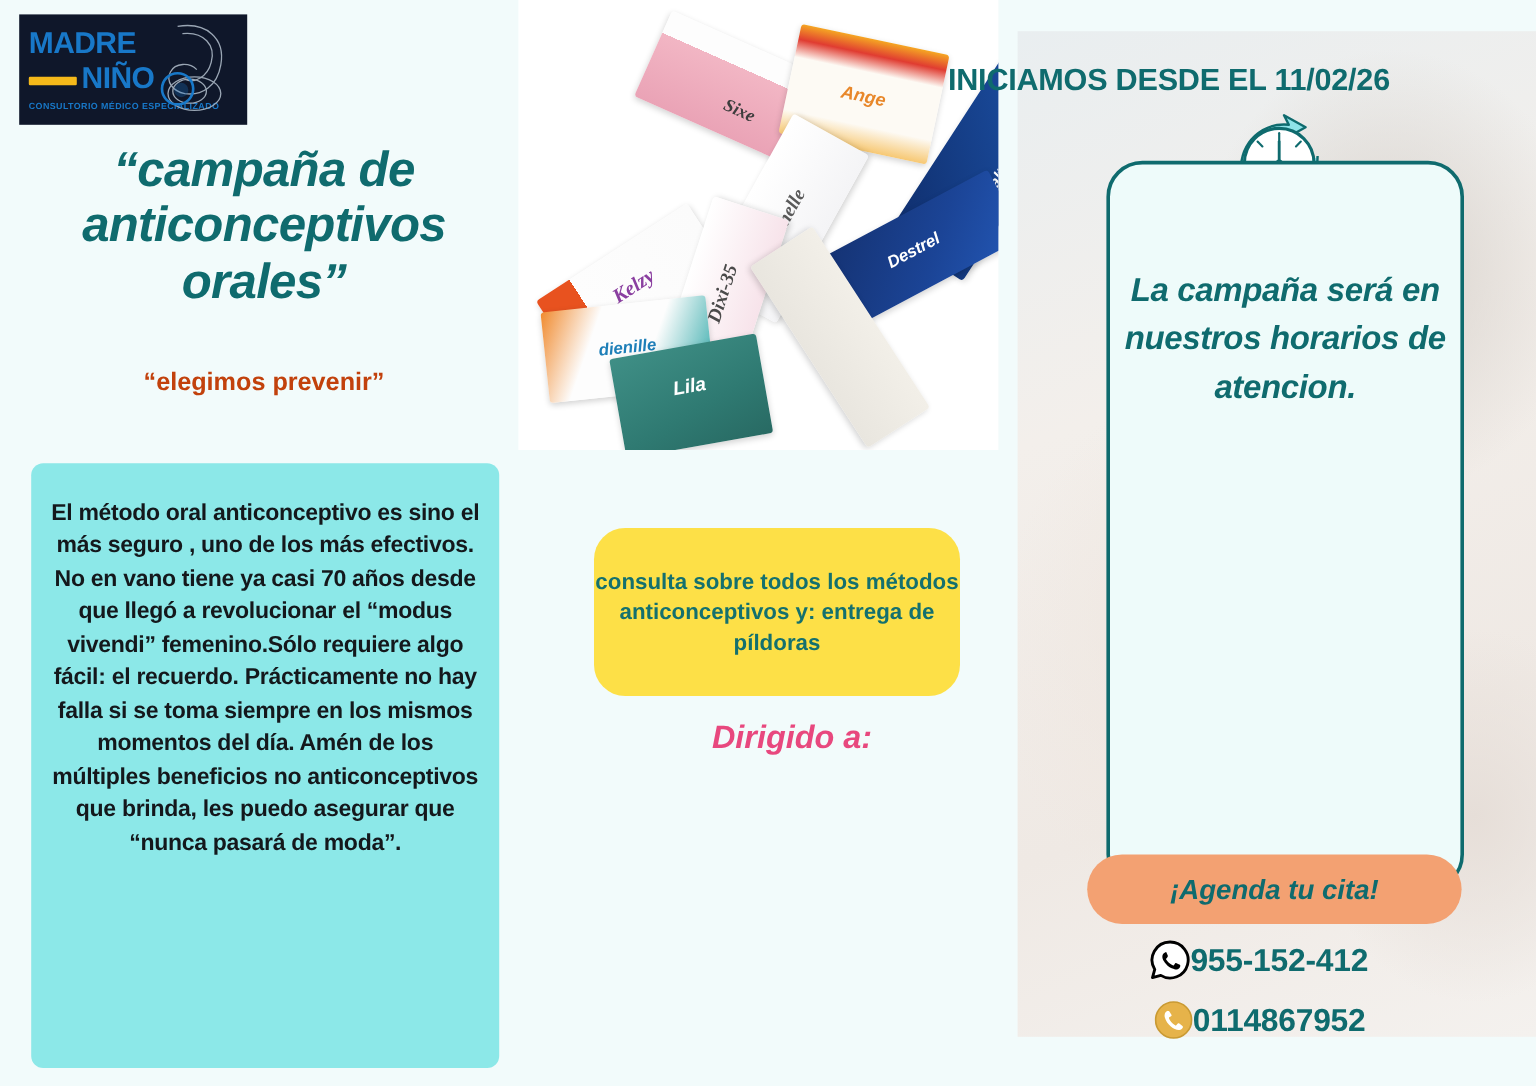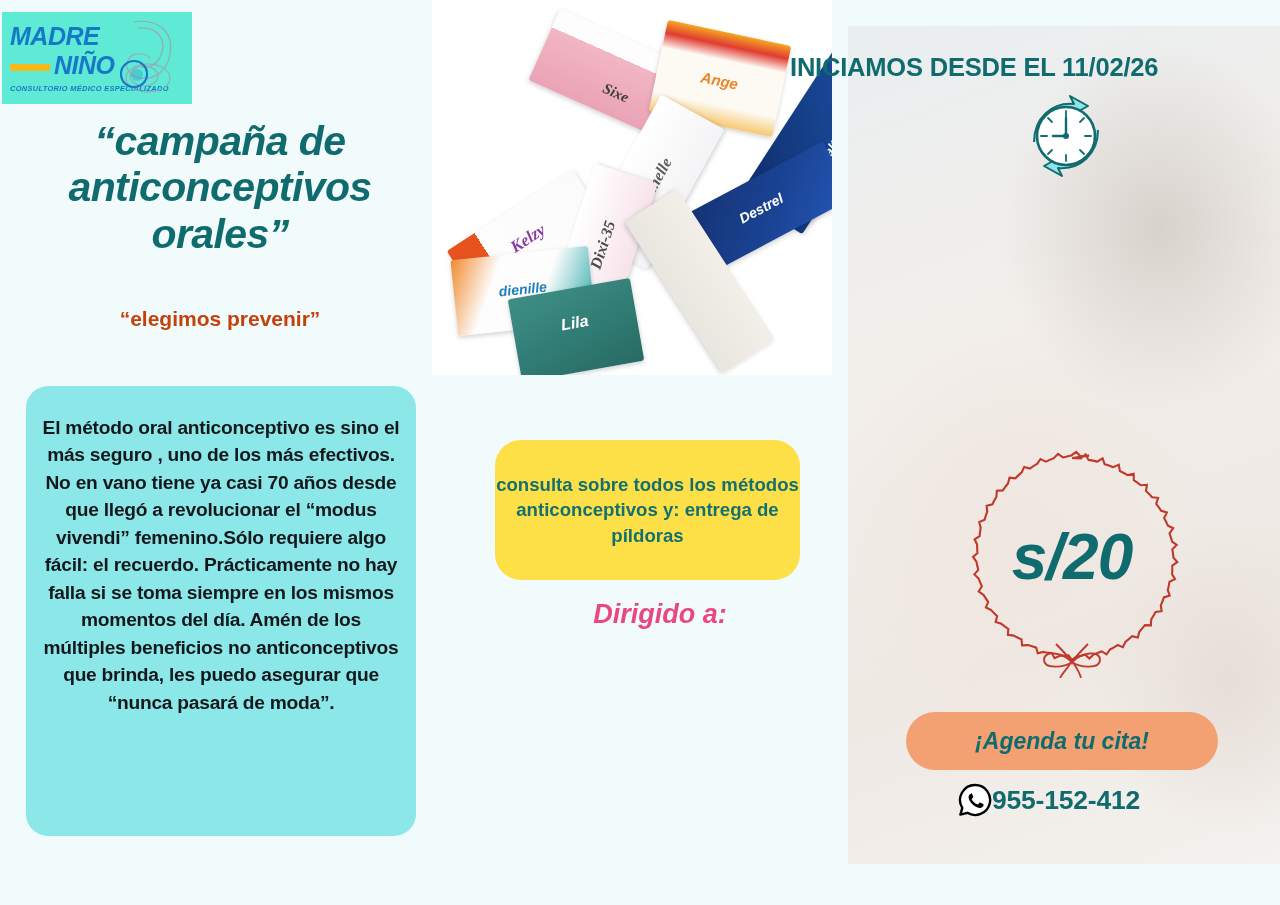--- a/index.html
+++ b/index.html
@@ -15,24 +15,23 @@
   .poster {
     position: relative;
     width: 1280px;
     height: 905px;
     background: #f2fbfb;
   }
 
   
   .logo-block {
     position: absolute;
-    left: 2px; top: 12px;
+    left: 16px; top: 12px;
     width: 190px; height: 92px;
-    background: #5eead4;
-    font-style: italic;
+    background: #0f172a;
   }
   .logo-word {
     position: absolute;
     left: 8px; top: 12px;
     font-size: 25px;
     font-weight: bold;
     letter-spacing: -0.5px;
     color: #1878c8;
     line-height: 1;
   }
@@ -86,23 +85,23 @@
     width: 420px;
     text-align: center;
     font-size: 21px;
     font-weight: bold;
     color: #c2410c;
   }
 
   .info-card {
     position: absolute;
     left: 26px; top: 386px;
-    width: 390px; height: 450px;
+    width: 390px; height: 504px;
     background: #8ce8e8;
-    border-radius: 22px;
+    border-radius: 10px;
     padding: 28px 16px 18px;
   }
   .info-card p {
     text-align: center;
     font-size: 19.2px;
     font-weight: bold;
     line-height: 1.43;
     color: #14181c;
     letter-spacing: -0.25px;
   }
@@ -370,62 +369,48 @@
       <line x1="66" y1="30" x2="62" y2="34"></line>
       <line x1="34" y1="62" x2="30" y2="66"></line>
     </g>
     <g stroke="#0f6b6e" stroke-width="2.4" stroke-linecap="round">
       <line x1="48" y1="48" x2="48" y2="30"></line>
       <line x1="48" y1="48" x2="35" y2="48"></line>
     </g>
     <circle cx="48" cy="48" r="3" fill="#0f6b6e"></circle>
   </svg>
 
-
-  <div class="price-seal">
-    <svg viewBox="0 0 240 230" width="240" height="230">
-      <path d="M120 10
-               a96 96 0 0 1 8.9 0.41 l4.6 -4.1 3.0 5.6 a96 96 0 0 1 8.8 1.7 l5.3 -3.3 2.1 6.0
-               a96 96 0 0 1 8.4 2.9 l5.7 -2.4 1.1 6.2 a96 96 0 0 1 7.8 4.1 l6.0 -1.4 0.1 6.3
-               a96 96 0 0 1 7.0 5.2 l6.1 -0.4 -0.9 6.2 a96 96 0 0 1 6.1 6.2 l6.0 0.6 -1.9 6.0
-               a96 96 0 0 1 5.0 7.0 l5.7 1.6 -2.8 5.6 a96 96 0 0 1 3.9 7.7 l5.2 2.5 -3.7 5.1
-               a96 96 0 0 1 2.6 8.2 l4.6 3.4 -4.4 4.4 a96 96 0 0 1 1.2 8.5 l3.8 4.2 -5.0 3.6
-               a96 96 0 0 1 -0.2 8.6 l2.9 4.9 -5.5 2.7 a96 96 0 0 1 -1.7 8.4 l1.9 5.4 -5.8 1.8
-               a96 96 0 0 1 -3.1 8.0 l0.8 5.8 -6.0 0.8 a96 96 0 0 1 -4.4 7.4 l-0.3 5.9 -6.0 -0.2
-               a96 96 0 0 1 -5.6 6.6 l-1.4 5.7 -5.8 -1.2 a96 96 0 0 1 -6.7 5.6 l-2.5 5.3 -5.4 -2.1
-               a96 96 0 0 1 -7.5 4.5 l-3.4 4.8 -4.9 -3.0 a96 96 0 0 1 -8.1 3.2 l-4.2 4.1 -4.2 -3.8
-               a96 96 0 0 1 -8.5 1.8 l-4.8 3.3 -3.4 -4.5 a96 96 0 0 1 -8.7 0.4 l-5.3 2.3 -2.5 -5.1
-               a96 96 0 0 1 -8.6 -1.1 l-5.6 1.3 -1.6 -5.6 a96 96 0 0 1 -8.3 -2.5 l-5.8 0.2 -0.6 -5.9
-               a96 96 0 0 1 -7.7 -3.8 l-5.9 -0.8 0.4 -6.0 a96 96 0 0 1 -6.9 -5.0 l-5.7 -1.8 1.4 -5.9
-               a96 96 0 0 1 -5.9 -6.0 l-5.3 -2.7 2.3 -5.6 a96 96 0 0 1 -4.7 -6.9 l-4.8 -3.5 3.2 -5.2
-               a96 96 0 0 1 -3.3 -7.6 l-4.2 -4.2 3.9 -4.6 a96 96 0 0 1 -1.9 -8.1 l-3.4 -4.8 4.5 -3.9
-               a96 96 0 0 1 -0.4 -8.4 l-2.5 -5.3 5.0 -3.1 a96 96 0 0 1 1.1 -8.5 l-1.5 -5.6 5.4 -2.3
-               a96 96 0 0 1 2.6 -8.2 l-0.5 -5.9 5.7 -1.4 a96 96 0 0 1 4.0 -7.6 l0.5 -5.9 5.9 -0.4
-               a96 96 0 0 1 5.2 -6.9 l1.5 -5.8 5.9 0.6 a96 96 0 0 1 6.3 -5.9 l2.5 -5.4 5.7 1.6
-               a96 96 0 0 1 7.2 -4.7 l3.4 -4.9 5.4 2.6 a96 96 0 0 1 7.9 -3.4 l4.2 -4.3 4.9 3.5
-               a96 96 0 0 1 8.4 -2.0 l4.9 -3.5 4.2 4.3 a96 96 0 0 1 8.7 -0.6 Z" fill="none" stroke="#c0392b" stroke-width="2.1"></path>
-      <path d="M104 196 C112 204, 118 210, 120 215 C122 210, 128 204, 136 196" fill="none" stroke="#c0392b" stroke-width="1.9"></path>
-      <path d="M120 214 C110 204, 92 202, 92 212 C92 221, 112 220, 120 214 Z" fill="none" stroke="#c0392b" stroke-width="1.9"></path>
-      <path d="M120 214 C130 204, 148 202, 148 212 C148 221, 128 220, 120 214 Z" fill="none" stroke="#c0392b" stroke-width="1.9"></path>
-      <path d="M118 216 C114 222, 110 226, 108 230" fill="none" stroke="#c0392b" stroke-width="1.8"></path>
-      <path d="M122 216 C126 222, 128 226, 129 230" fill="none" stroke="#c0392b" stroke-width="1.8"></path>
-    </svg>
-    <div class="price-value">s/20</div>
-  </div>
+  <div class="schedule-card">
+    <div class="schedule-text">La campaña será  en nuestros horarios de atencion.</div>
+  </div>
+
 
   <div class="cta-pill">¡Agenda tu cita!</div>
 
   <div class="contact-row" id="contact-wa">
     <svg width="34" height="34" viewBox="0 0 34 34">
       <path d="M17 2 A15 15 0 0 0 4.3 24.9 L2.4 31.6 L9.3 29.8 A15 15 0 1 0 17 2 Z" fill="#ffffff" stroke="#000000" stroke-width="2.4" stroke-linejoin="round"></path>
       <path d="M12.6 10.5 c-0.5 0 -1.1 0.2 -1.6 0.8 c-0.6 0.7 -1.6 1.7 -1.6 4.0
                c0 2.3 1.7 4.6 1.9 4.9 c0.2 0.3 3.3 5.4 8.1 7.3 c3.9 1.6 4.7 1.3 5.6 1.2
                c0.9 -0.1 2.8 -1.2 3.2 -2.3 c0.4 -1.1 0.4 -2.1 0.3 -2.3 c-0.1 -0.2 -0.5 -0.4 -1.0 -0.6
                l-3.0 -1.5 c-0.5 -0.2 -0.9 -0.3 -1.3 0.2 l-1.5 1.9 c-0.3 0.3 -0.6 0.4 -1.1 0.1
                c-0.5 -0.3 -2.2 -0.8 -4.2 -2.6 c-1.5 -1.4 -2.6 -3.1 -2.9 -3.6 c-0.3 -0.5 0 -0.8 0.2 -1.0
                l0.9 -1.1 c0.3 -0.3 0.4 -0.6 0.6 -1.0 c0.2 -0.4 0.1 -0.7 0 -1.0
                l-1.3 -3.1 c-0.3 -0.8 -0.7 -0.7 -1.0 -0.7 Z" fill="#000000" transform="scale(0.78) translate(4.2,3.2)"></path>
     </svg>
     <span class="num">955-152-412</span>
   </div>
 
+  <div class="contact-row" id="contact-phone">
+    <svg width="32" height="32" viewBox="0 0 32 32">
+      <circle cx="16" cy="16" r="15" fill="#e6b34a"></circle>
+      <circle cx="16" cy="16" r="15" fill="none" stroke="#c99a33" stroke-width="1.4"></circle>
+      <path d="M11.4 8.2 c-0.8 0 -1.5 0.6 -2.1 1.4 c-0.8 1.1 -1.1 2.6 -0.6 4.3
+               c0.8 2.9 2.7 5.6 5.0 7.5 c2.2 1.9 4.9 3.1 7.1 2.9 c1.3 -0.1 2.3 -0.9 2.8 -1.9
+               c0.3 -0.6 0.2 -1.0 -0.2 -1.4 l-2.6 -2.1 c-0.5 -0.4 -0.9 -0.3 -1.3 0.1
+               l-1.3 1.3 c-0.3 0.3 -0.6 0.3 -1.0 0.1 c-1.2 -0.7 -2.3 -1.6 -3.2 -2.7
+               c-0.8 -1.0 -1.4 -2.0 -1.8 -3.0 c-0.2 -0.4 -0.1 -0.7 0.2 -0.9 l1.5 -1.0
+               c0.5 -0.3 0.6 -0.7 0.3 -1.2 l-1.7 -2.7 c-0.3 -0.4 -0.6 -0.4 -1.1 -0.4 Z" fill="#ffffff"></path>
+    </svg>
+    <span class="num">0114867952</span>
+  </div>
 
 </div>
 
 </body></html>

